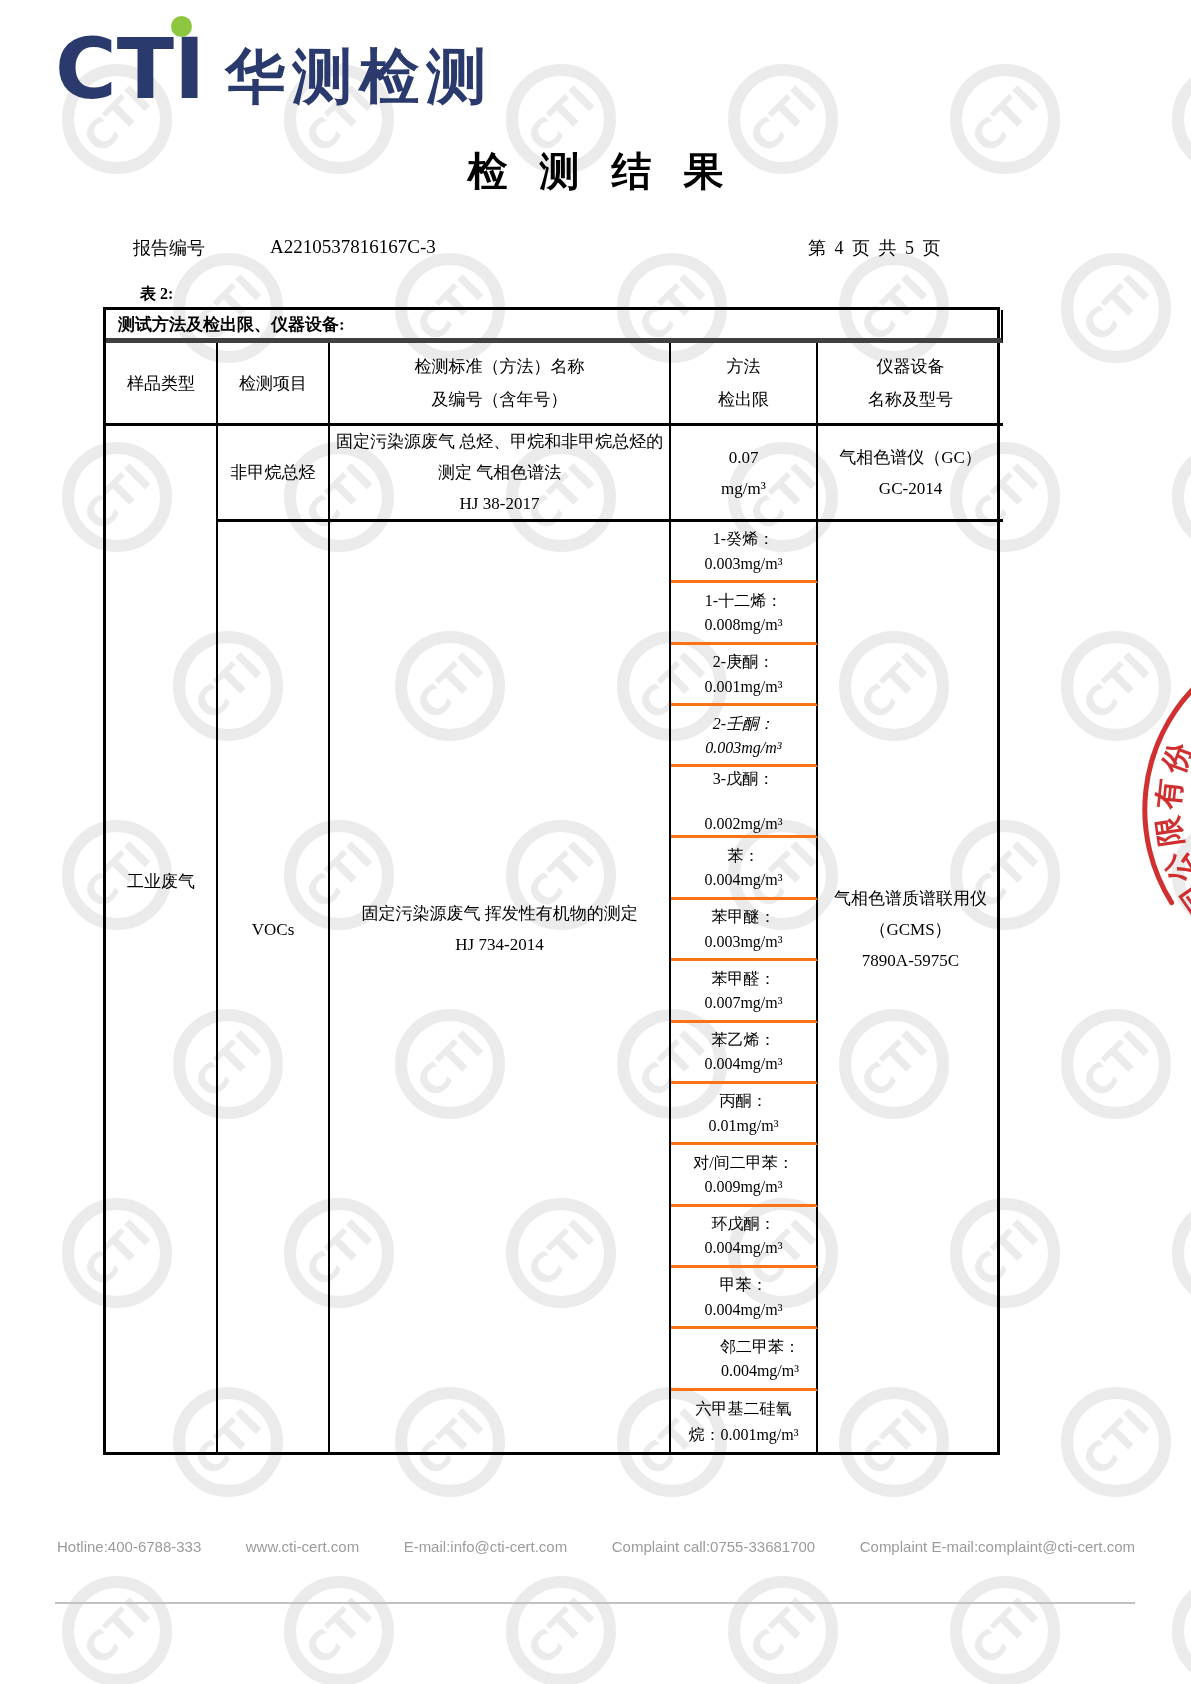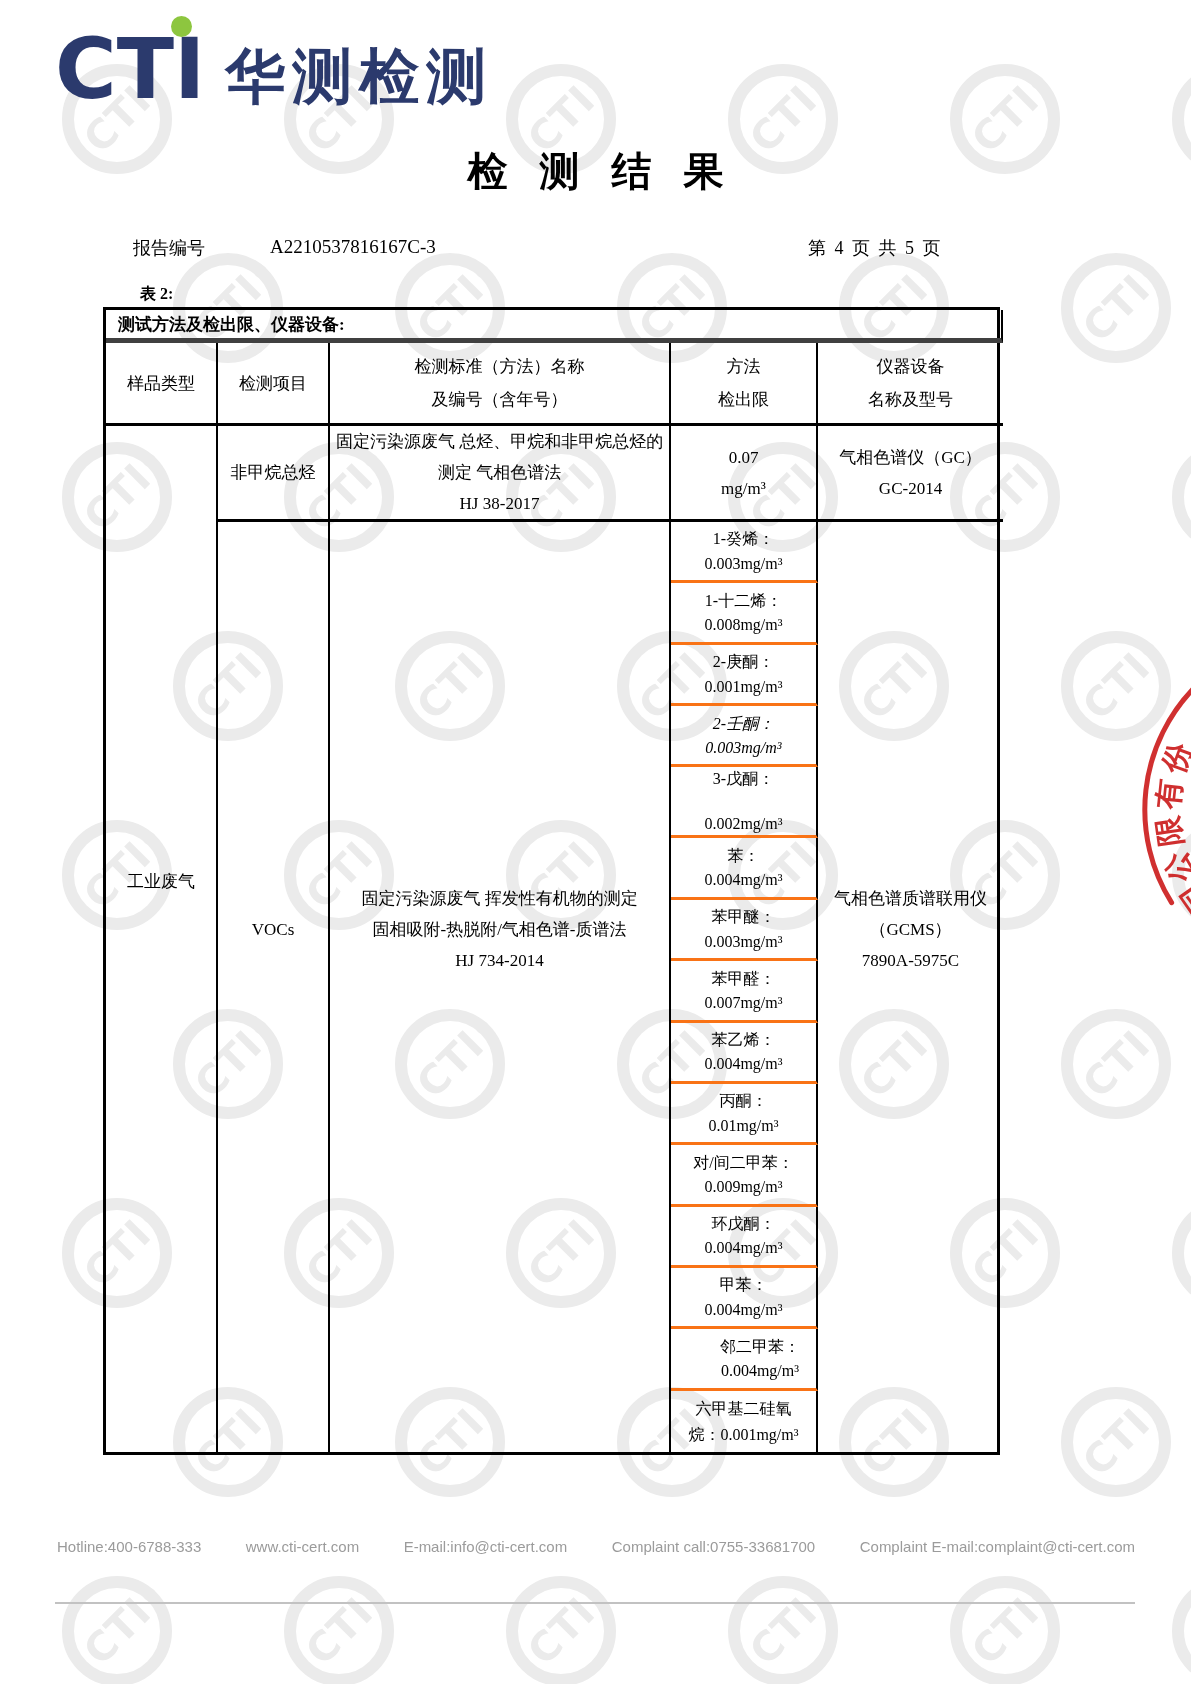--- a/index.html
+++ b/index.html
@@ -351,21 +351,20 @@
         <div class="ln">气相色谱仪（GC）</div>
         <div class="ln">GC-2014</div>
       </div>
 
     <div class="c merge-voc" style="grid-column:2">
       <div class="up">VOCs</div>
     </div>
     <div class="c merge-voc" style="grid-column:3">
       <div class="up">
           <div class="ln">固定污染源废气 挥发性有机物的测定</div>
-          <div class="ln">固相吸附-热脱附/气相色谱-质谱法</div>
           <div class="ln">HJ 734-2014</div>
         </div>
     </div>
 
     <div class="limits-wrap" style="display:contents">
       
     
         <div class="limit-cell" style="grid-row: 4;">
           <div class="ln">1-癸烯：</div>
           <div class="ln">0.003mg/m³</div>

